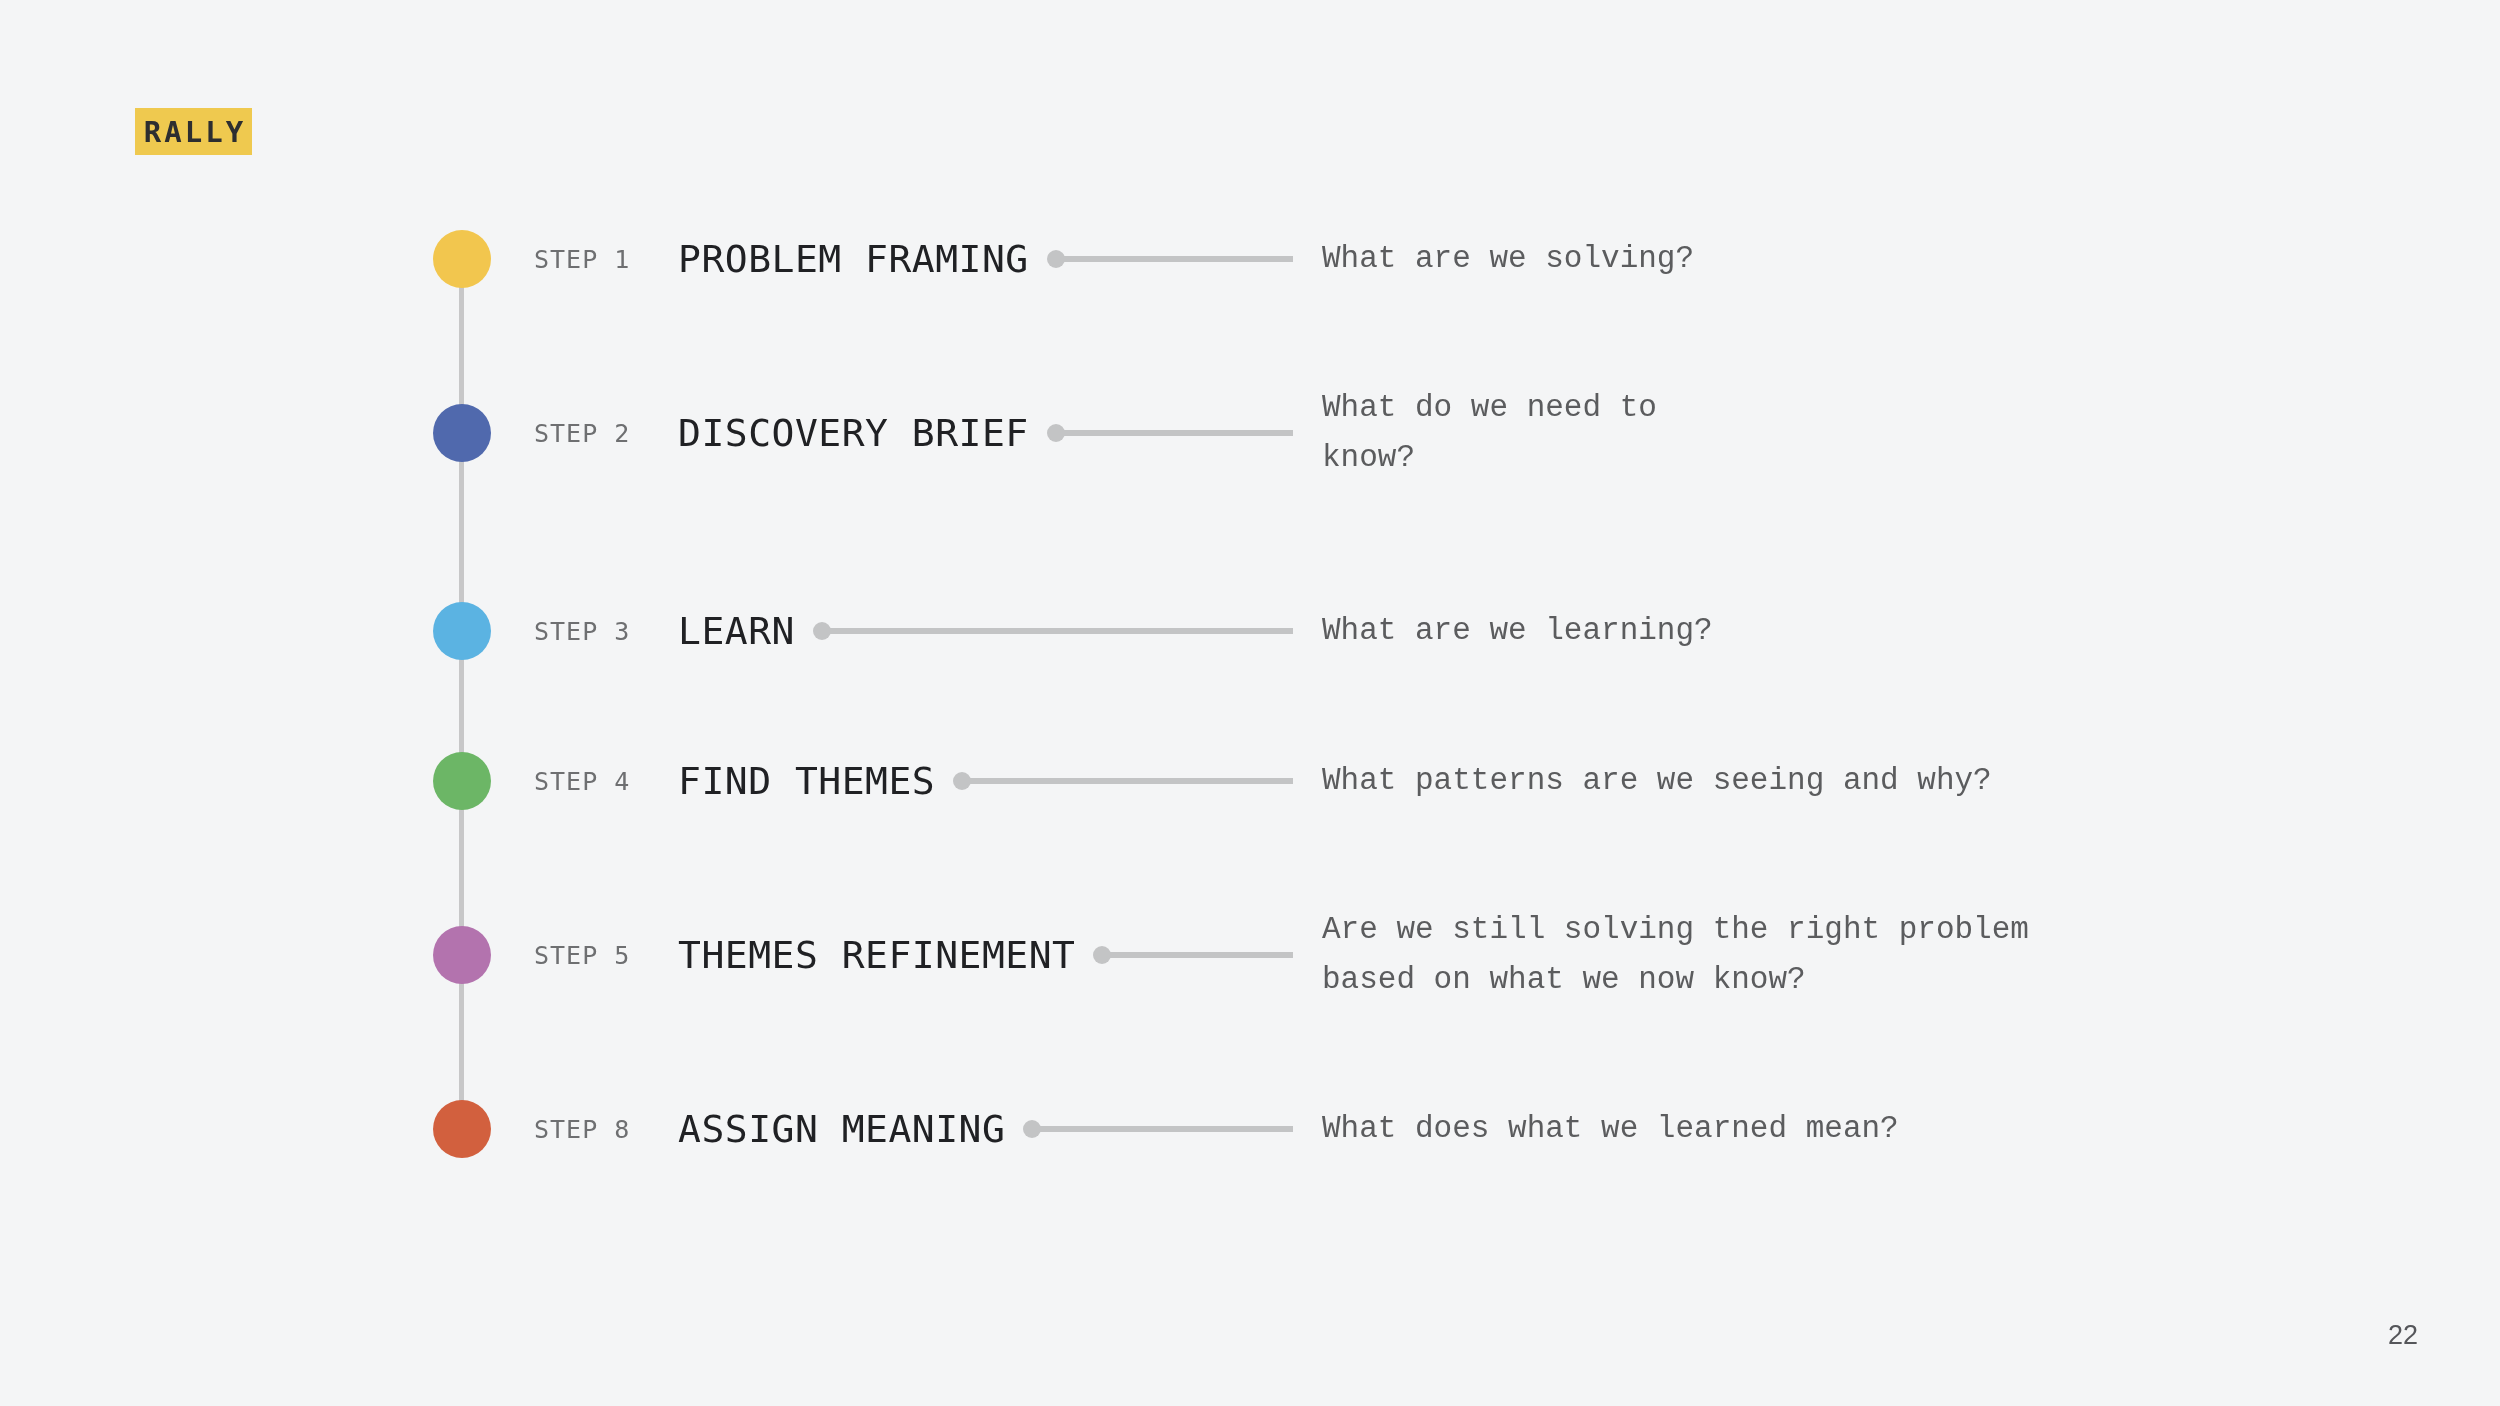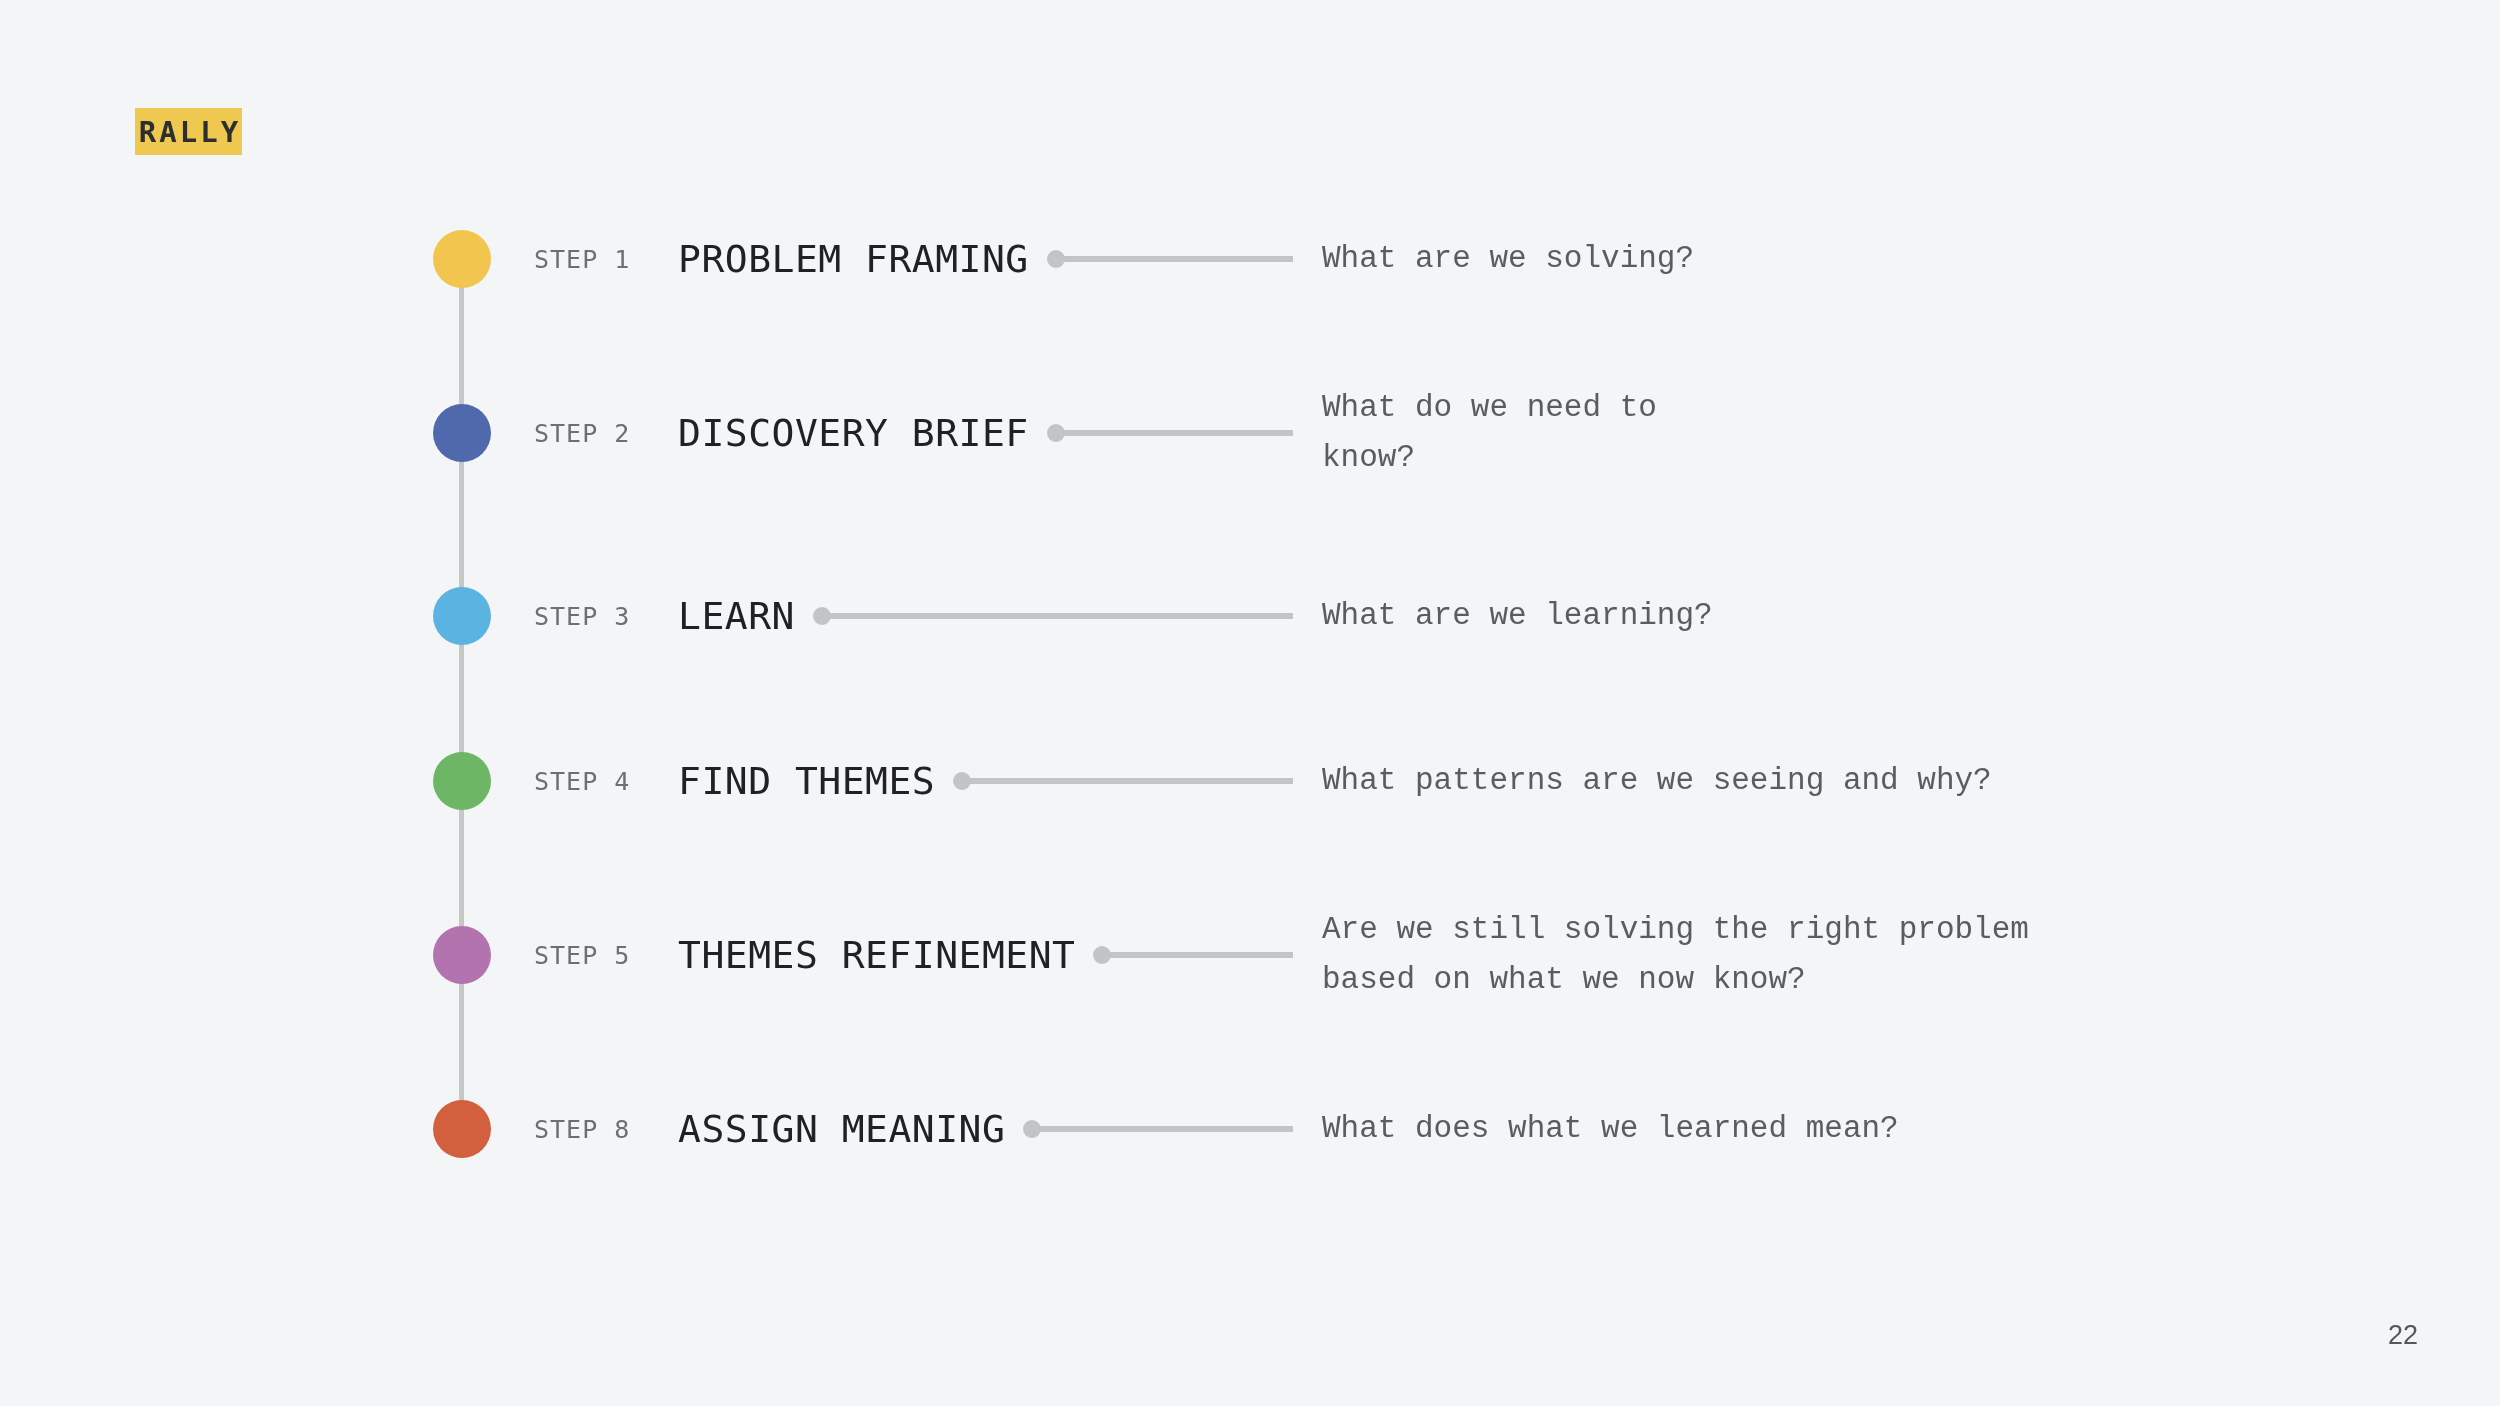--- a/index.html
+++ b/index.html
@@ -15,21 +15,21 @@
   .slide {
     position: relative;
     width: 2500px;
     height: 1406px;
     background: #F4F5F6;
   }
   .brand-badge {
     position: absolute;
     left: 135px;
     top: 108px;
-    width: 107px;
+    width: 117px;
     height: 47px;
     background: #EFC94F;
     color: #2D2E30;
     font-family: "DejaVu Sans Mono", monospace;
     font-weight: bold;
     font-size: 29px;
     letter-spacing: 3px;
     display: flex;
     align-items: center;
     justify-content: center;
@@ -158,21 +158,21 @@
     <span class="title-leader">
       <span class="step-title">DISCOVERY BRIEF</span>
       <span class="leader">
         <span class="leader-dot"></span>
         <span class="leader-line"></span>
       </span>
     </span>
     <span class="step-question">What do we need to
 know?</span>
   </div>
-      <div class="step-row" style="top: 556px;">
+      <div class="step-row" style="top: 571px;">
     <span class="step-dot" style="background: rgb(91, 179, 226);"></span>
     <span class="step-label">STEP 3</span>
     <span class="title-leader">
       <span class="step-title">LEARN</span>
       <span class="leader">
         <span class="leader-dot"></span>
         <span class="leader-line"></span>
       </span>
     </span>
     <span class="step-question">What are we learning?</span>

